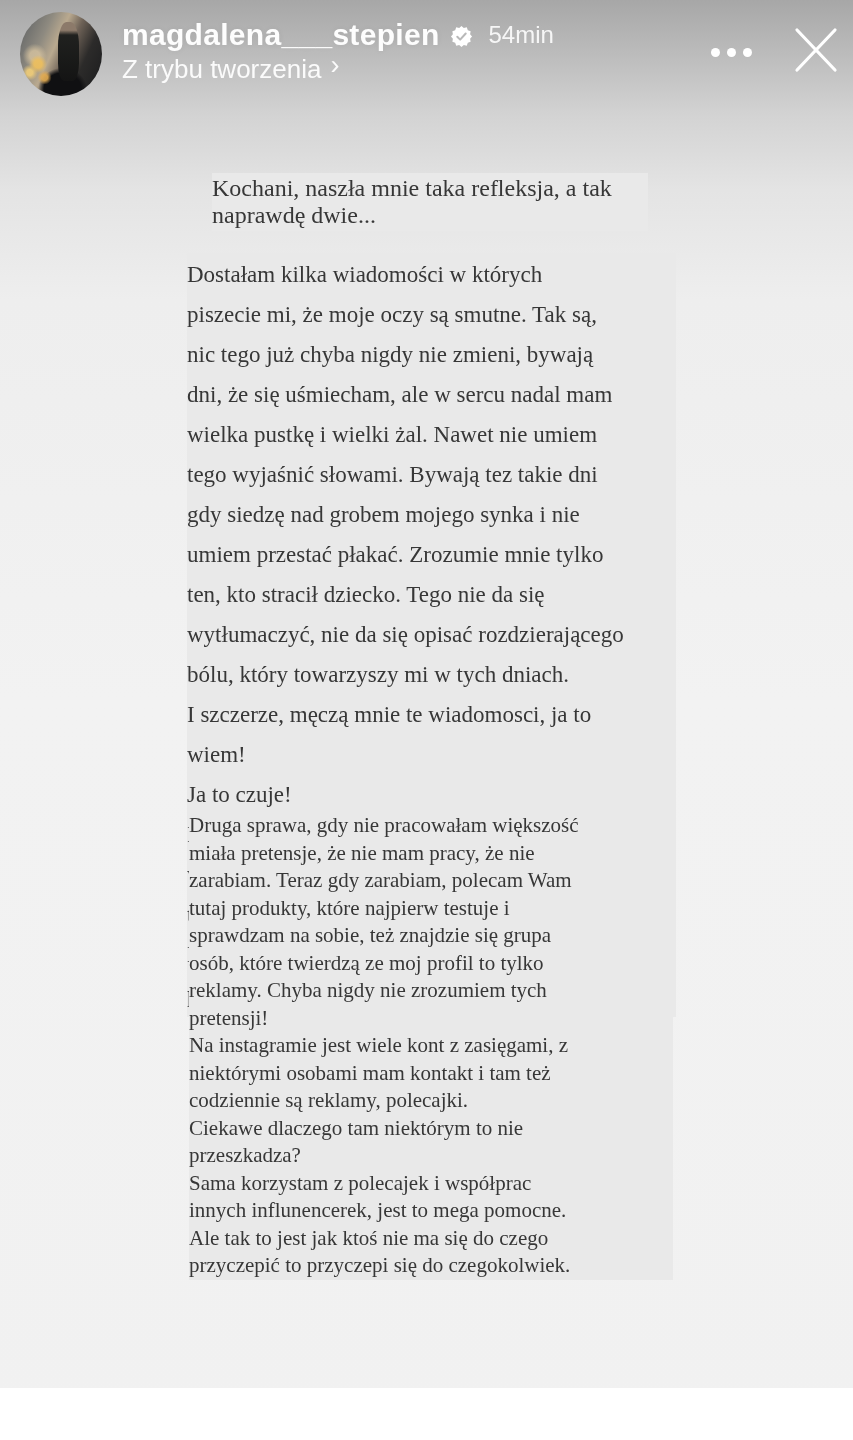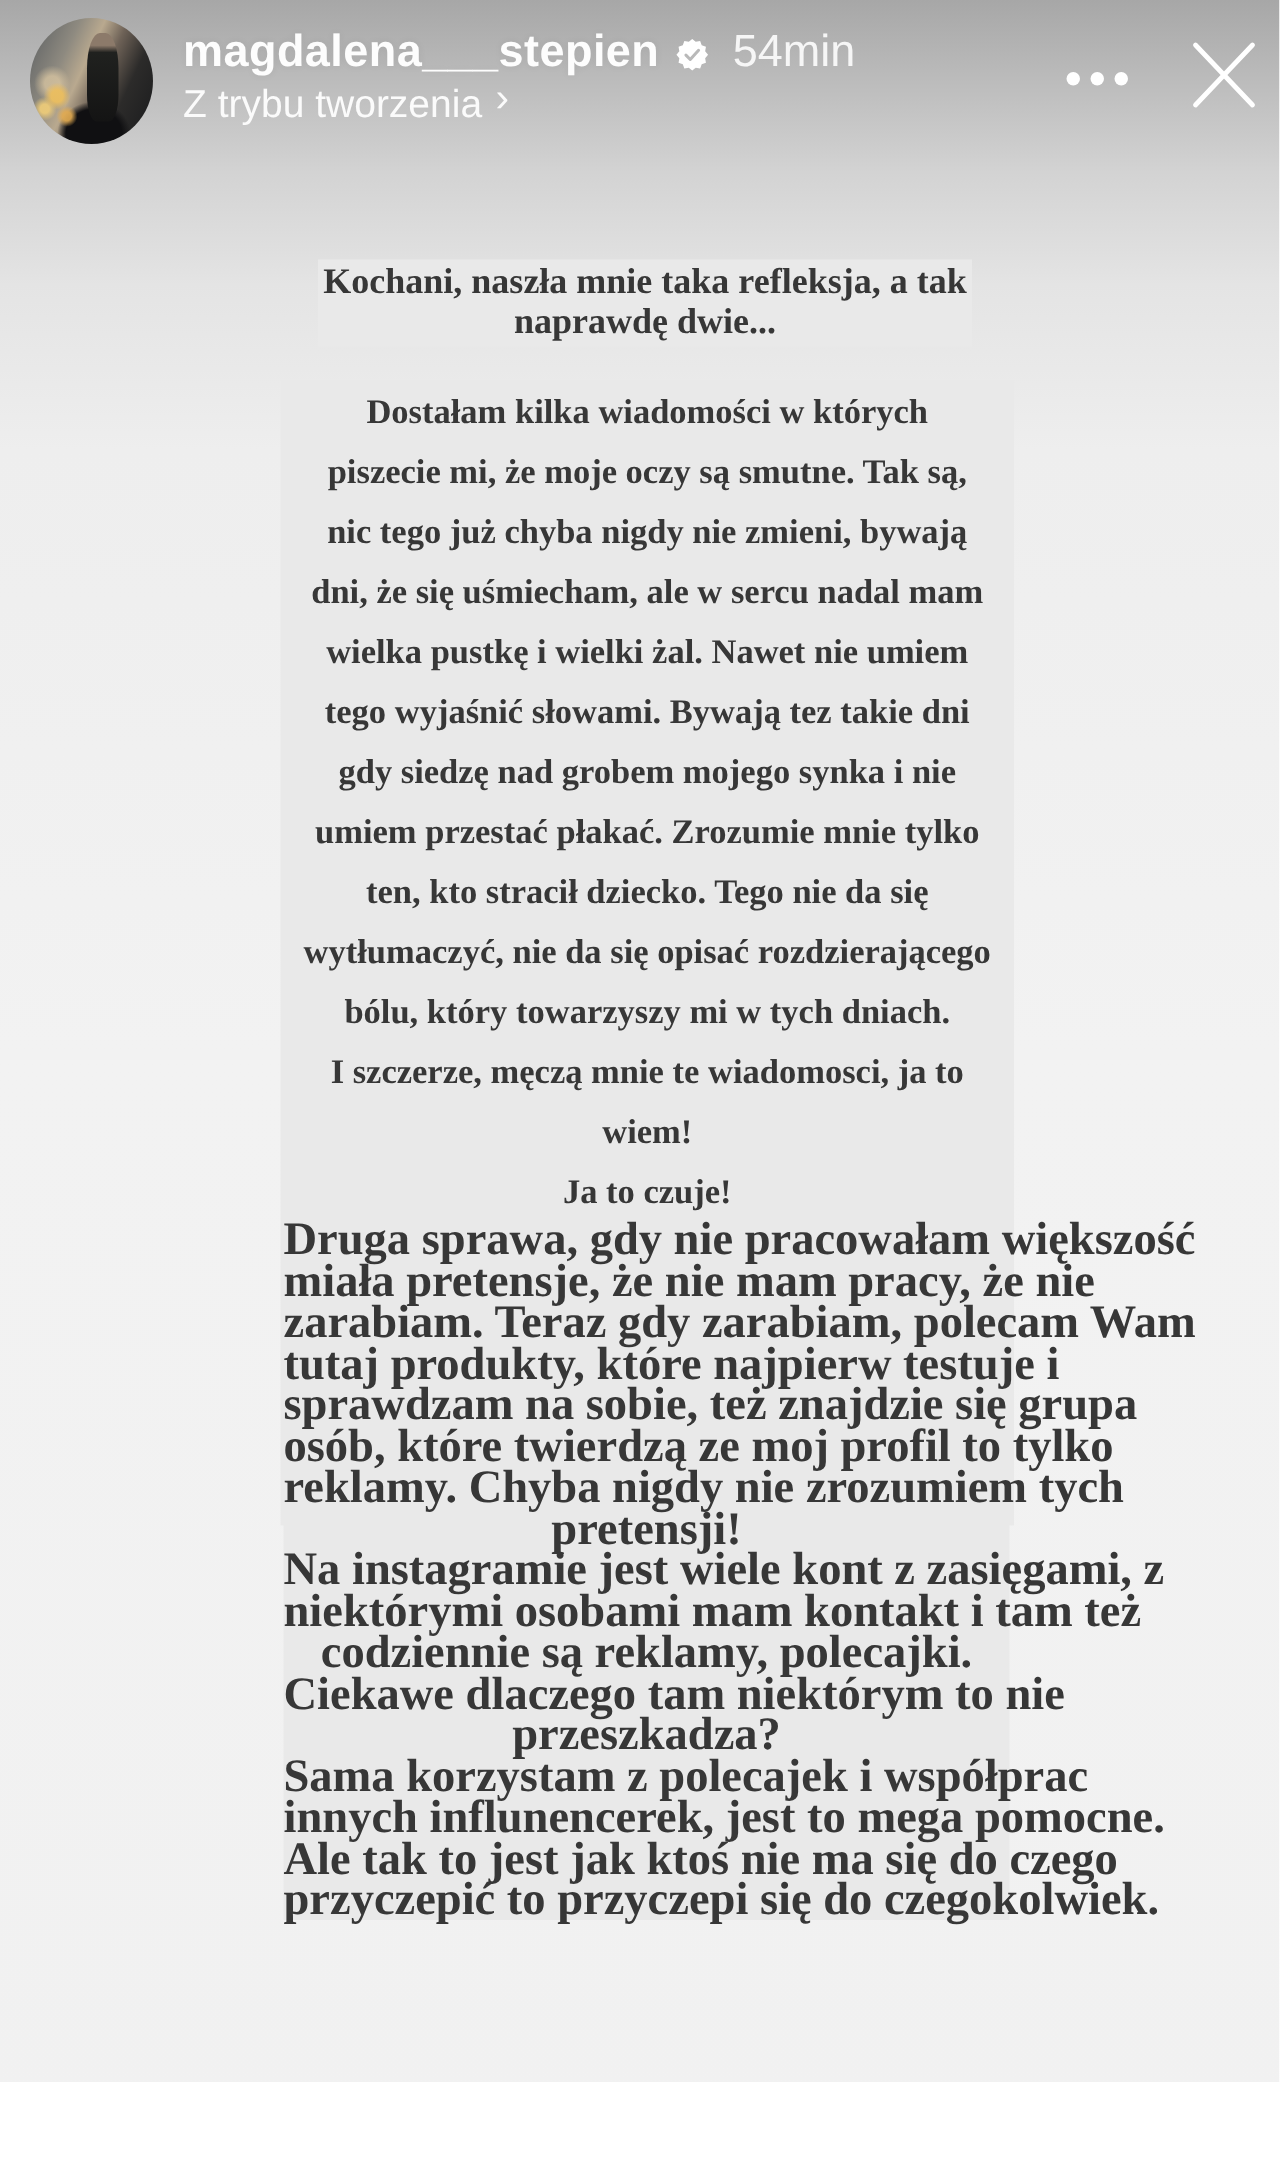--- a/index.html
+++ b/index.html
@@ -47,21 +47,21 @@
     display: flex; align-items: center; gap: 10px;
     white-space: nowrap;
   }
   .username {
     color: #fdfdfd; font-size: 30px; font-weight: 600;
     letter-spacing: 0.3px;
     text-shadow: 0 0 6px rgba(0,0,0,0.06);
     cursor: pointer;
   }
   .badge { width: 23px; height: 23px; margin-top: 3px; flex: none; }
-  .timestamp { color: rgba(255,255,255,0.88); font-size: 30px; font-weight: 400; margin-left: 6px; }
+  .timestamp { color: rgba(255,255,255,0.88); font-size: 24px; font-weight: 400; margin-left: 6px; }
 
   .creation-row {
     position: absolute; left: 122px; top: 54px;
     display: flex; gap: 9px;
     color: #fbfbfb; font-size: 26px; font-weight: 400;
     cursor: pointer; white-space: nowrap;
   }
   .creation-chevron { font-size: 27px; line-height: 1; margin-top: -2px; color: #fbfbfb; }
 
   .more-btn {
@@ -81,28 +81,26 @@
     display: flex; align-items: center; justify-content: center;
     cursor: pointer;
   }
 
   
   .tblock {
     position: absolute;
     background: #e9e9e9;
     color: #373737;
     font-family: "Liberation Serif", serif;
-    text-align: center;
     white-space: pre;
     overflow: visible;
-    font-weight: bold;
   }
   .tb-1 { left: 212px; top: 173px; width: 436px; font-size: 24px; line-height: 27px; padding: 2px 0; }
   .tb-2 { left: 187px; top: 253px; width: 489px; font-size: 23px; line-height: 40px; padding: 2px 0; }
-  .tb-3 { left: 189px; top: 812px; width: 484px; font-size: 31px; line-height: 27.5px; padding: 0; }
+  .tb-3 { left: 189px; top: 812px; width: 484px; font-size: 21px; line-height: 27.5px; padding: 0; }
   .tb-4 { left: 259px; top: 1362px; width: 356px; font-size: 24px; line-height: 29px; padding: 1px 0; }
 </style>
 </head>
 <body>
 
 <div class="story">
 
   <div class="header">
 
     <div class="avatar">

